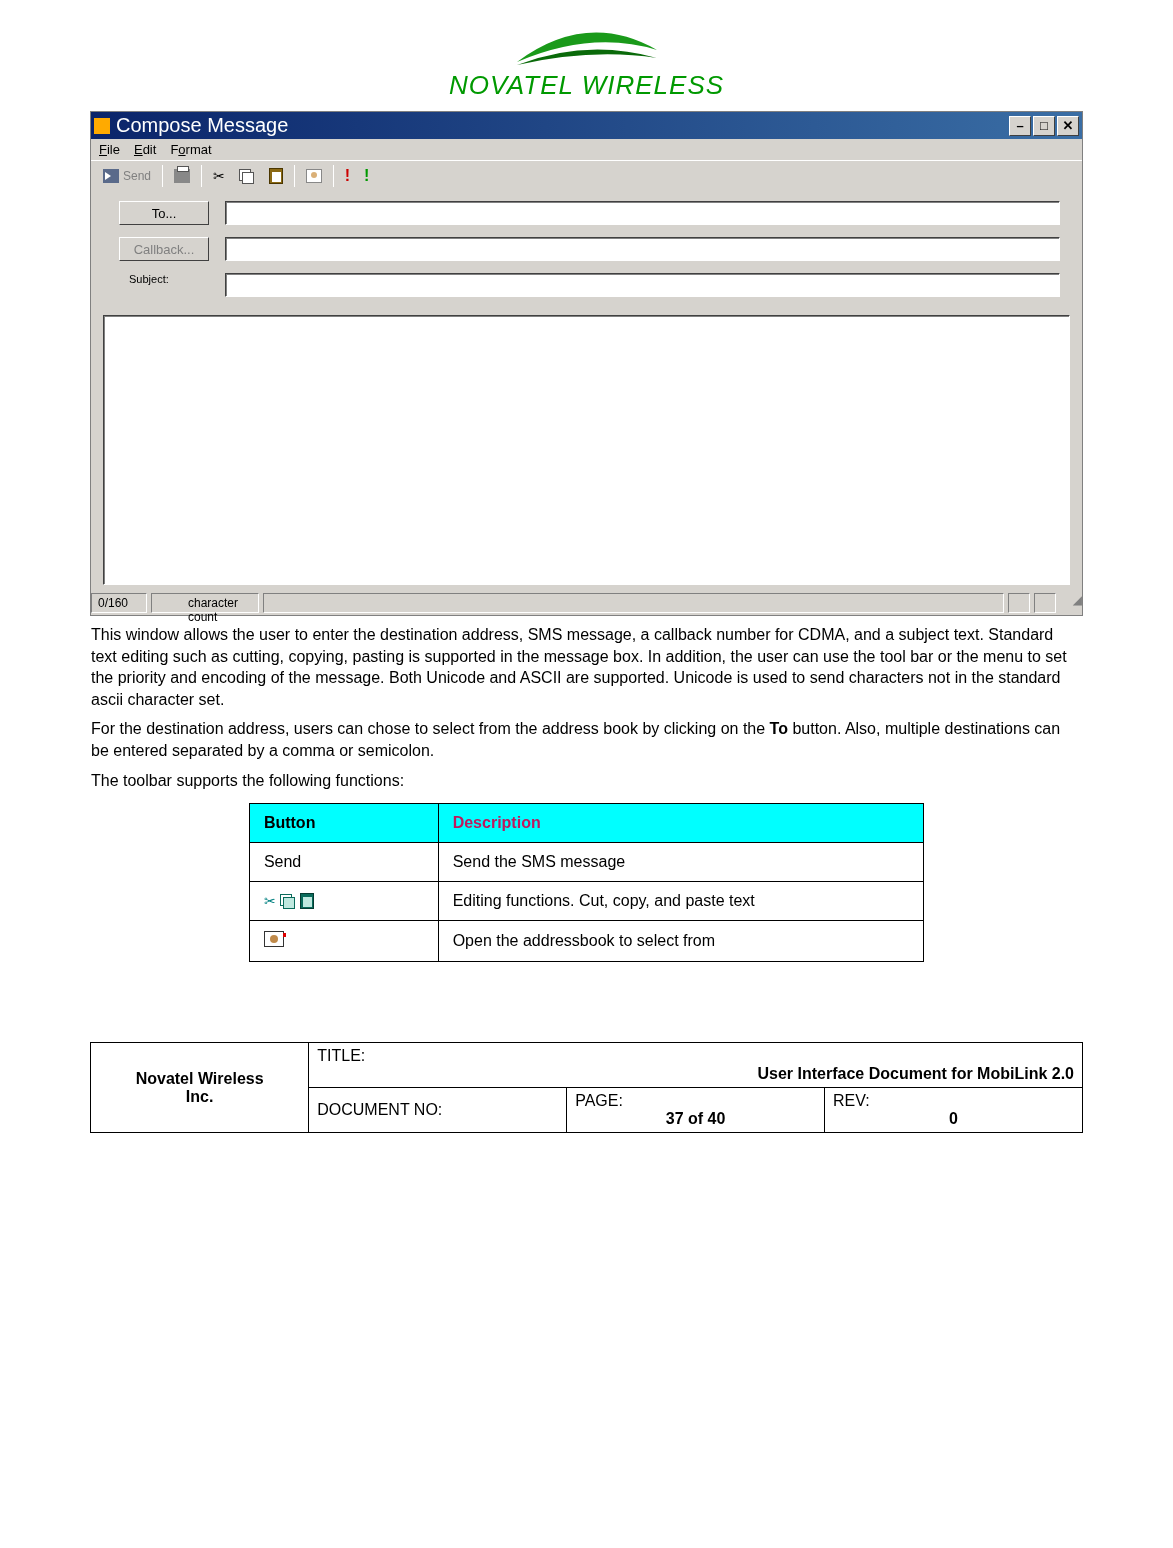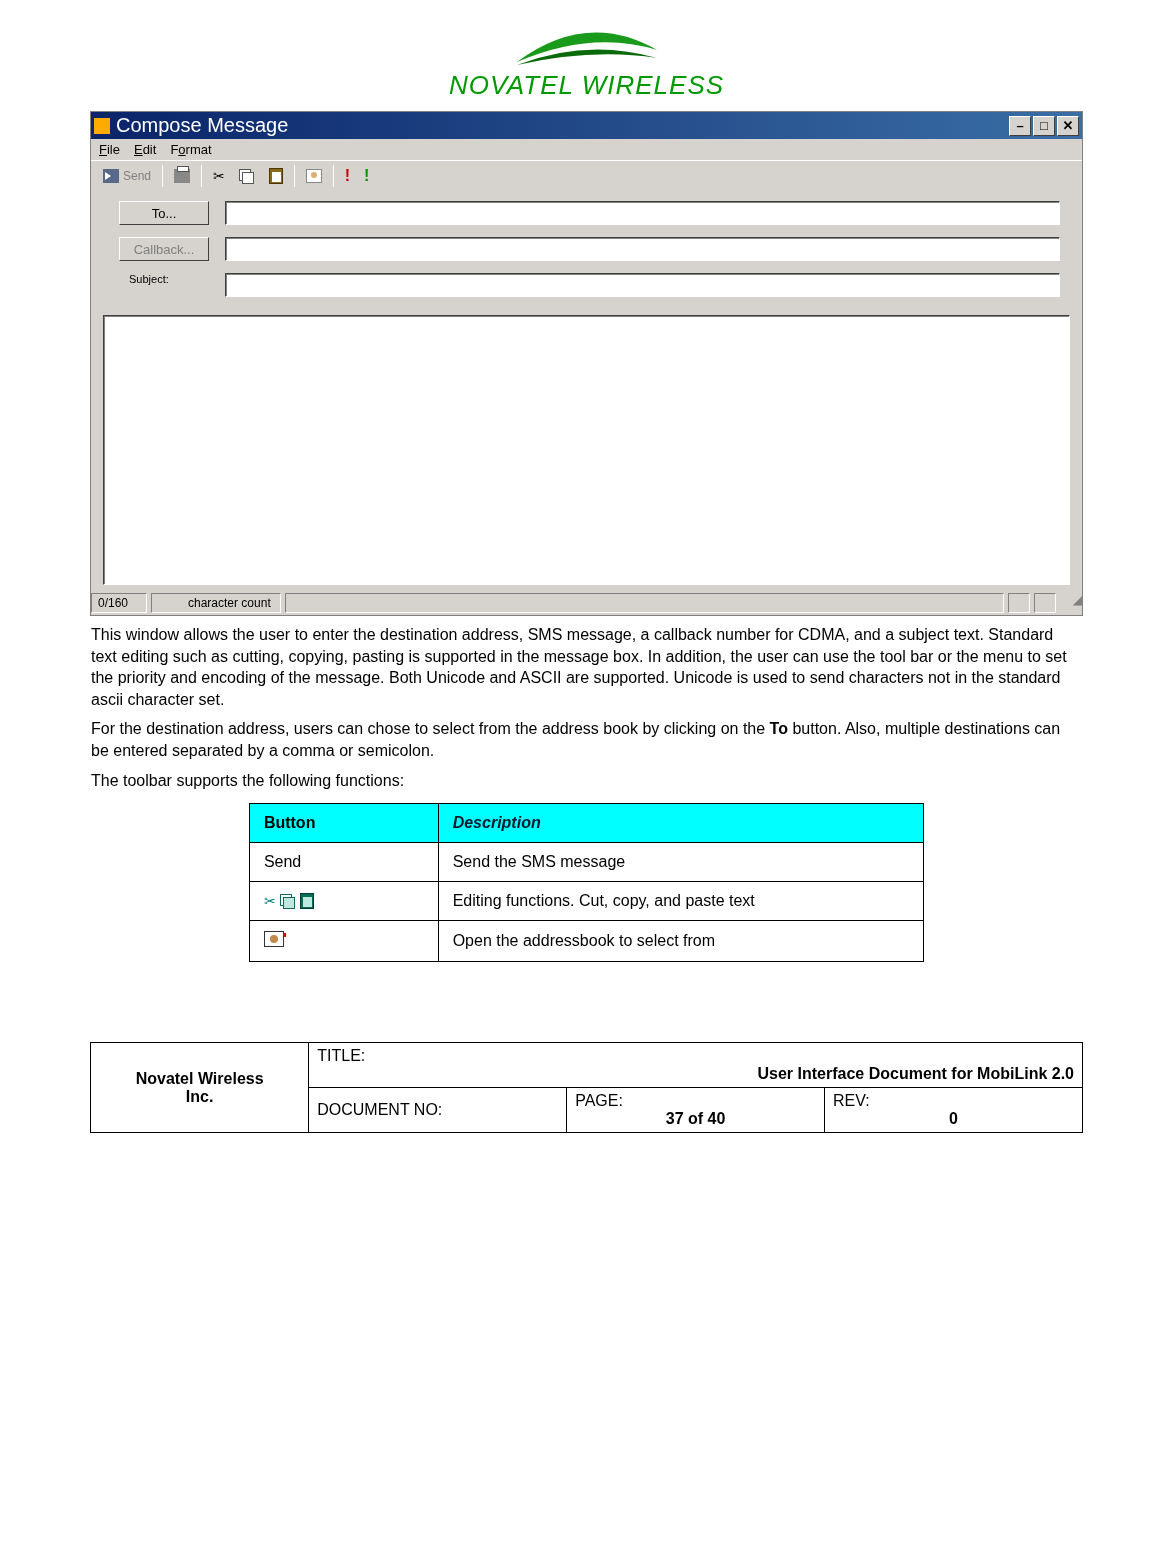--- a/index.html
+++ b/index.html
@@ -125,39 +125,39 @@
   }
   .statusbar { display: flex; gap: 4px; padding: 2px 0 2px 0; font-size: 12px; }
   .status-cell {
     border: 1px solid #808080;
     border-right-color: #fff;
     border-bottom-color: #fff;
     padding: 2px 6px;
     height: 20px;
   }
   .sc-count { width: 56px; }
-  .sc-label { width: 130px; padding-left: 36px; }
+  .sc-label { width: 108px; padding-left: 36px; }
   .sc-fill { flex: 1; }
   .sc-small { width: 22px; }
   .sc-grip { width: 22px; text-align: right; color:#808080; border:none; }
 
   .para { margin: 8px 1px; line-height: 1.35; }
   .tbldesc {
     border-collapse: collapse;
     margin: 12px auto 44px auto;
     width: 68%;
   }
   .tbldesc th, .tbldesc td {
     border: 1px solid #000;
     padding: 10px 14px;
     text-align: left;
     font-size: 16px;
   }
   .tbldesc th { background: #00ffff; font-weight: bold; }
-  .th-desc { color: #0f172a; font-style: italic; }
+  .th-desc { color: #be185d; }
   .center { text-align: center; }
 
   .footer-table {
     border-collapse: collapse;
     width: 100%;
     margin-top: 80px;
     font-size: 16px;
   }
   .footer-table td { border: 1px solid #000; padding: 4px 8px; }
   .footer-org { text-align: center; font-weight: bold; }

